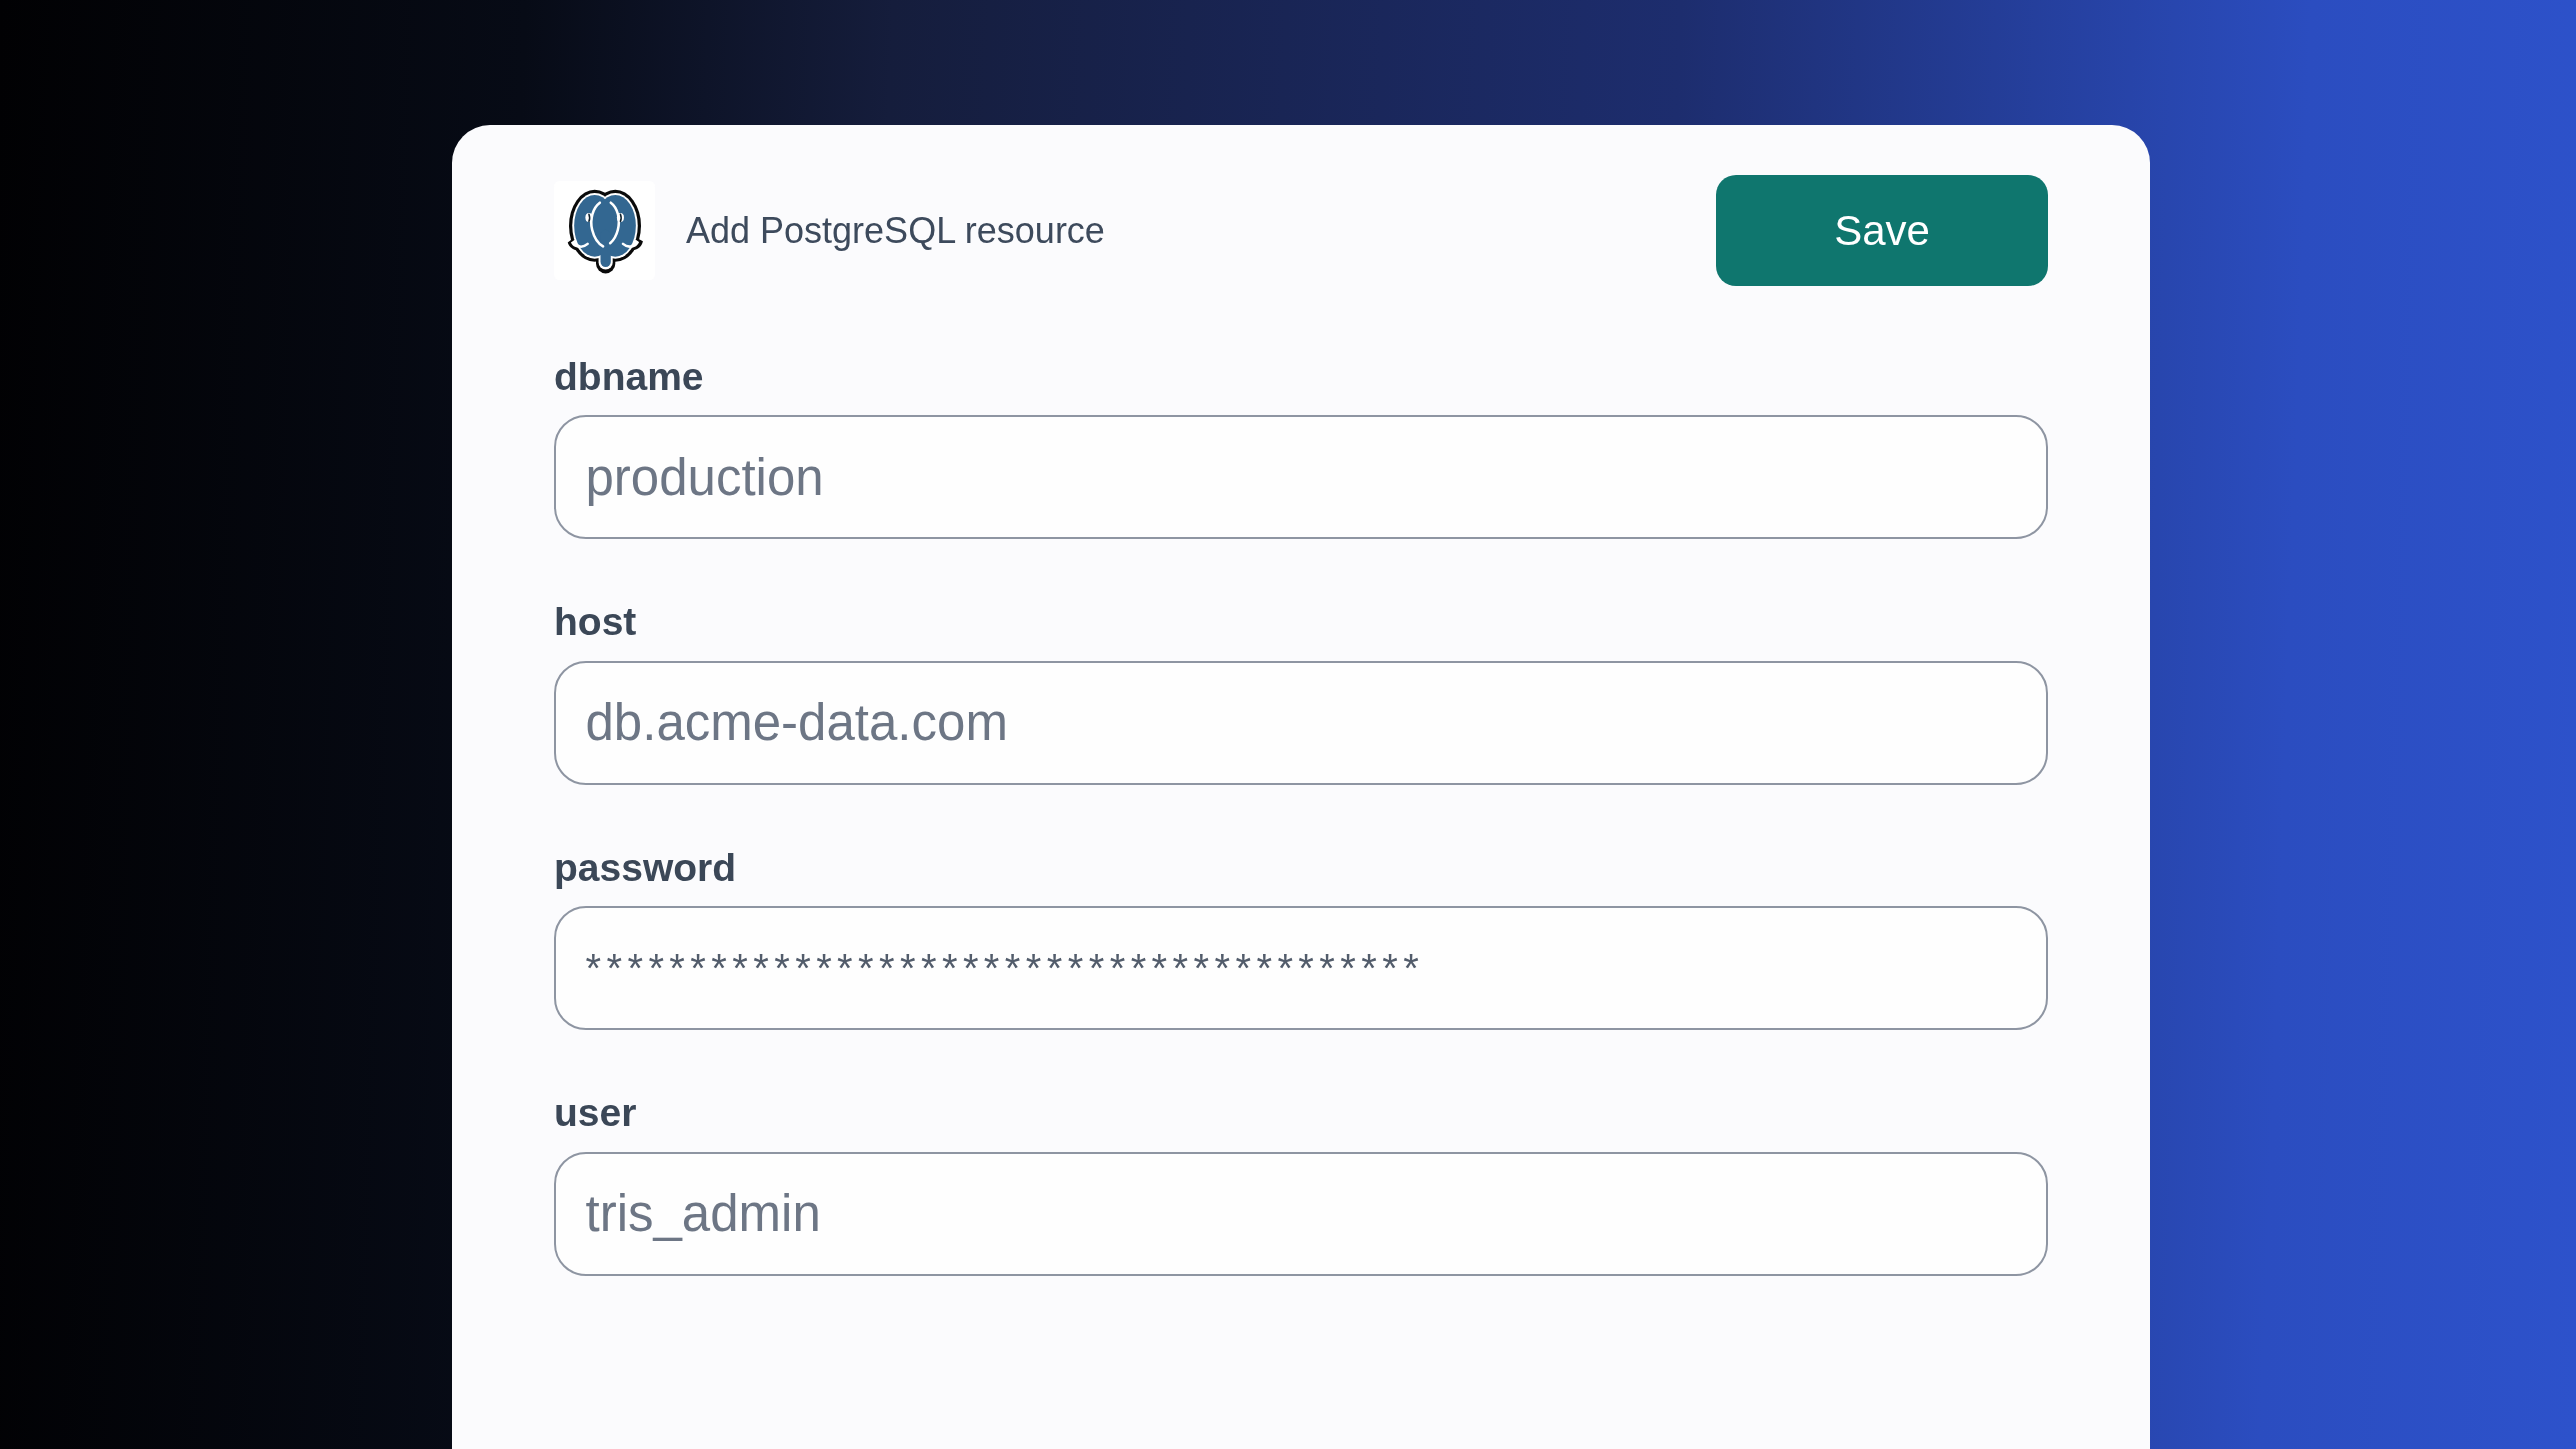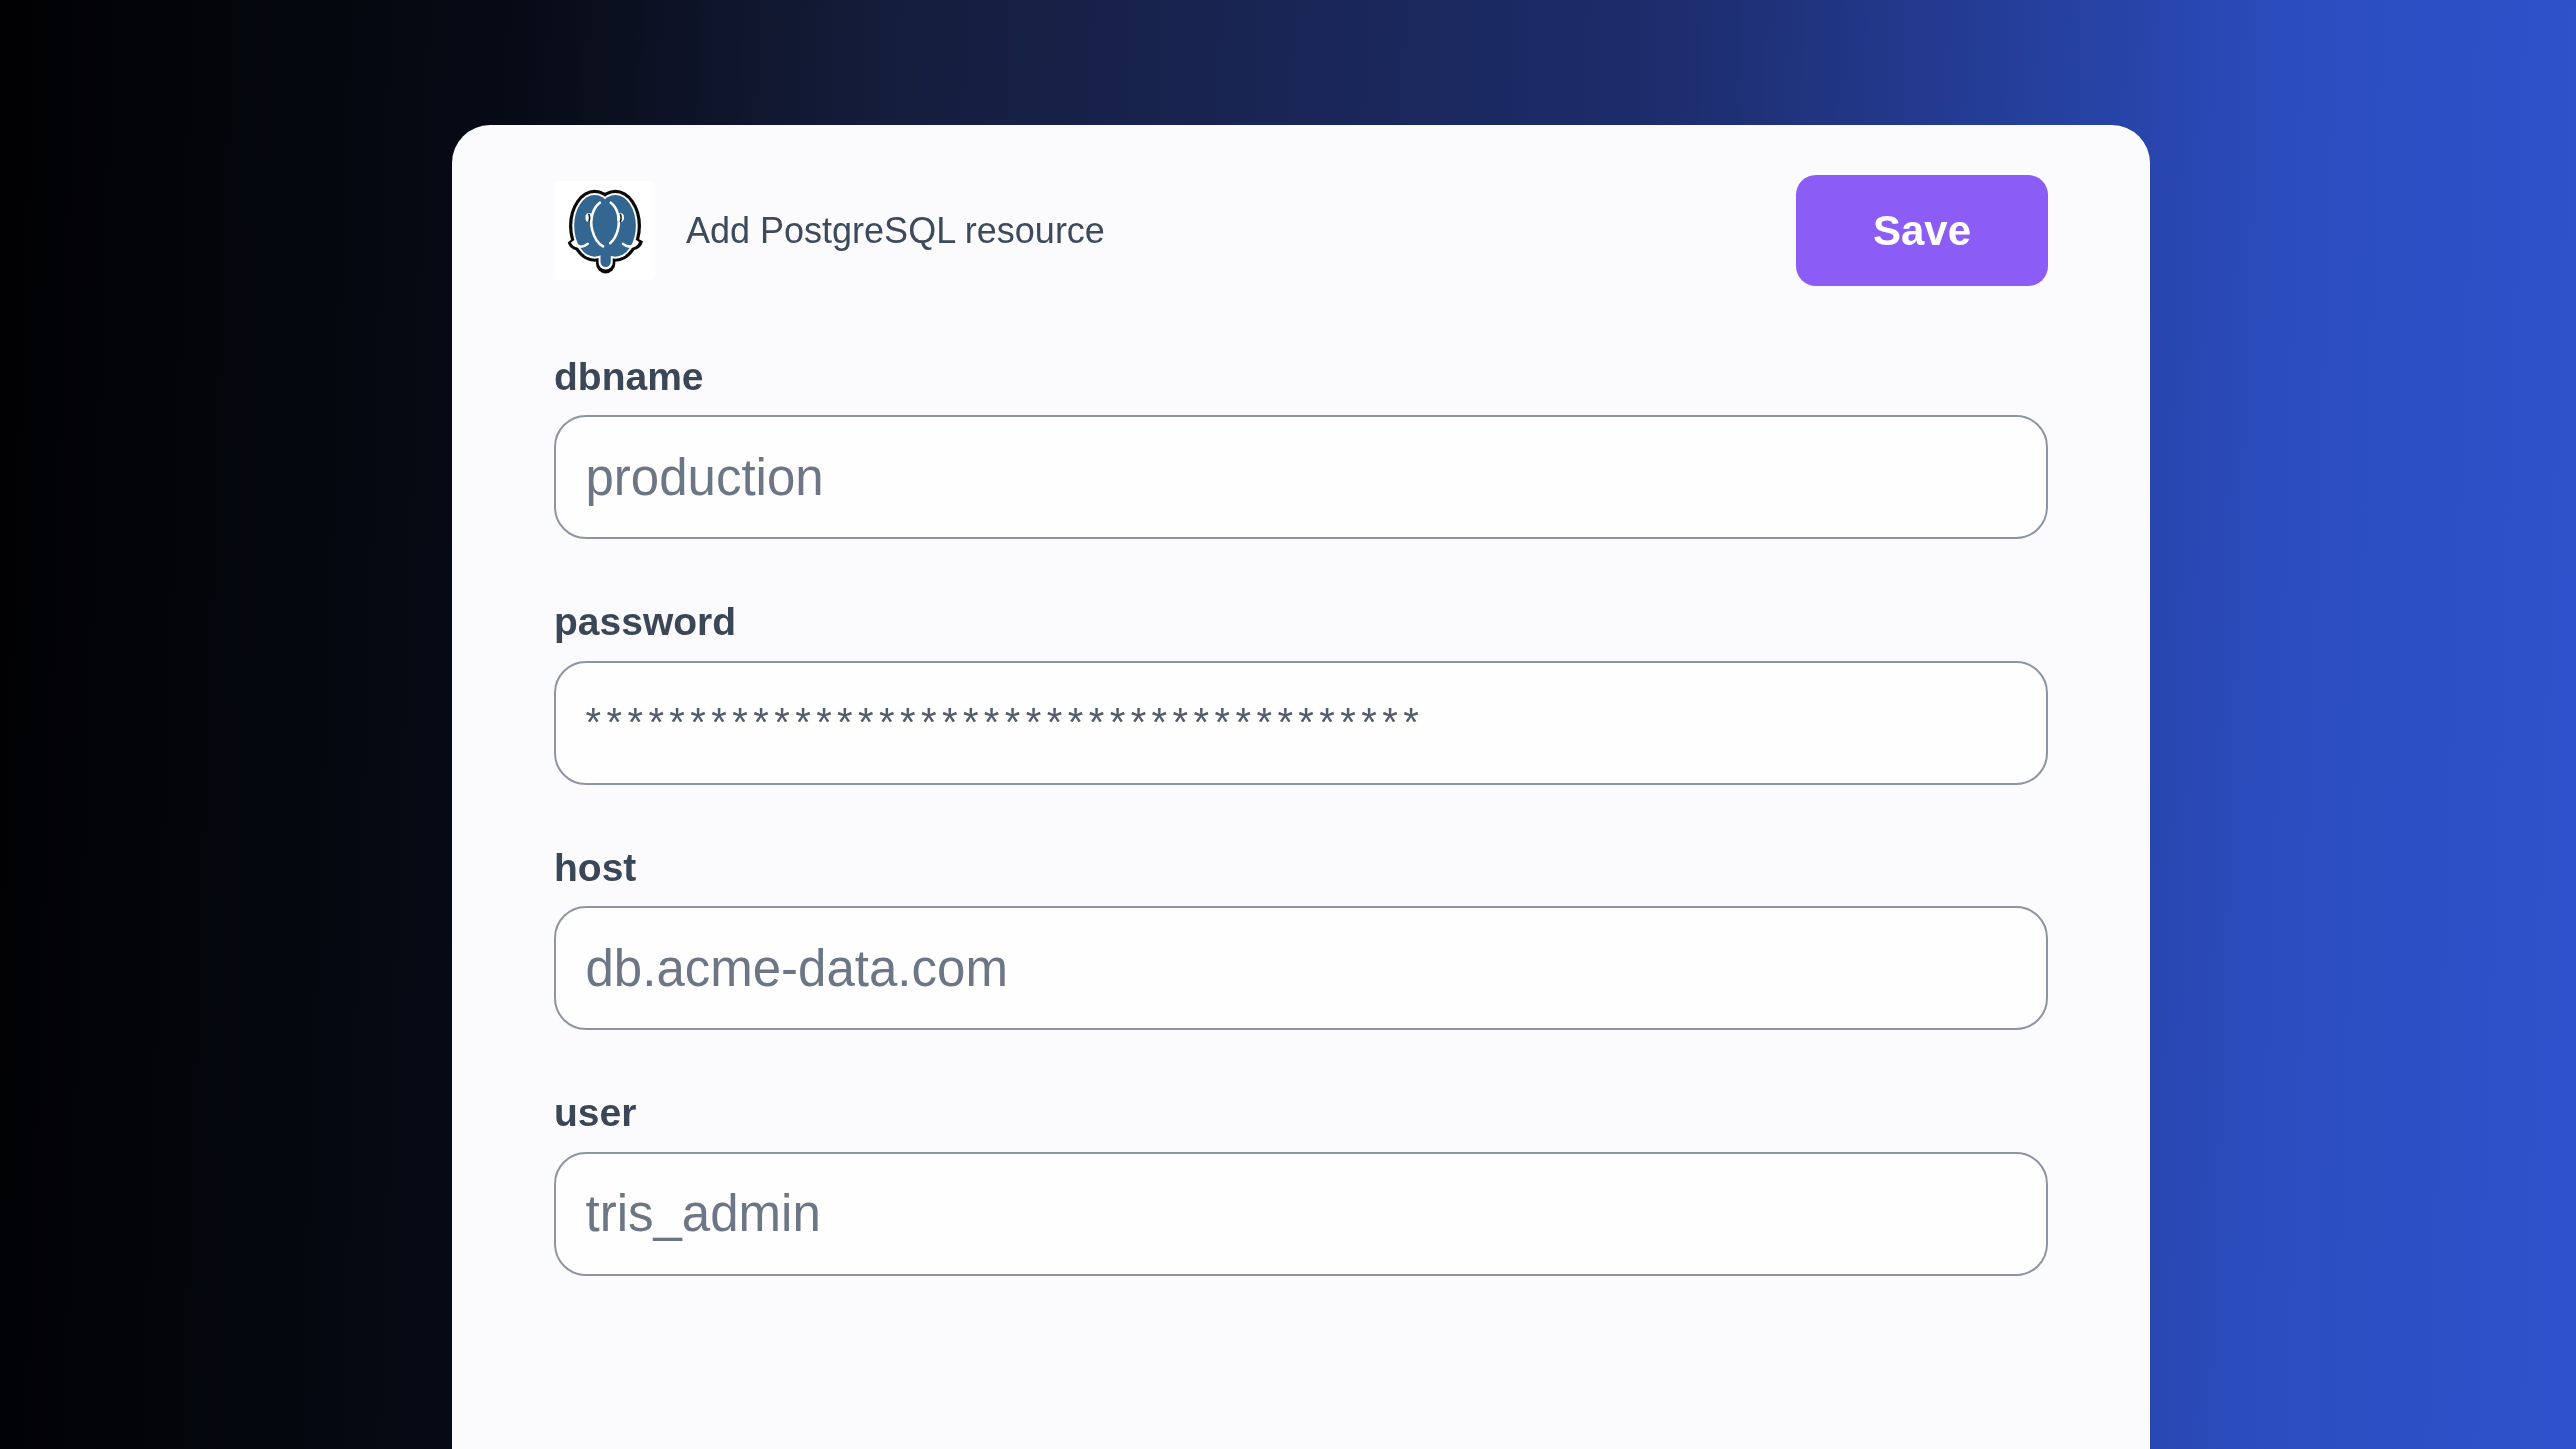--- a/index.html
+++ b/index.html
@@ -45,29 +45,29 @@
   }
   .page-title {
     margin-left: 31px;
     font-size: 36px;
     font-weight: 400;
     color: #3d4a5c;
     white-space: nowrap;
   }
   .save-btn {
     margin-left: auto;
-    width: 252px;
+    width: 332px;
     height: 111px;
     border: none;
     border-radius: 20px;
-    background: #8b5cf6;
+    background: #0f766e;
     color: #ffffff;
     font-family: inherit;
     font-size: 42px;
-    font-weight: 700;
+    font-weight: 400;
     display: flex;
     align-items: center;
     justify-content: center;
     cursor: pointer;
   }
   .field { margin-top: 62px; }
   .field.first { margin-top: 70px; }
   .field-label {
     display: block;
     font-size: 39px;
@@ -143,27 +143,27 @@
       <div class="page-title">Add PostgreSQL resource</div>
       <button class="save-btn">Save</button>
     </div>
 
     <div class="field first">
       <label class="field-label">dbname</label>
       <input class="field-input" type="text" value="production" style="">
     </div>
 
     <div class="field">
-      <label class="field-label">password</label>
-      <input class="field-input masked" type="text" value="****************************************" style="">
+      <label class="field-label">host</label>
+      <input class="field-input" type="text" value="db.acme-data.com" style="">
     </div>
 
     <div class="field">
-      <label class="field-label">host</label>
-      <input class="field-input" type="text" value="db.acme-data.com" style="">
+      <label class="field-label">password</label>
+      <input class="field-input masked" type="text" value="****************************************" style="">
     </div>
 
 
     <div class="field">
       <label class="field-label">user</label>
       <input class="field-input" type="text" value="tris_admin" style="">
     </div>
 
   </div>
 </div>

